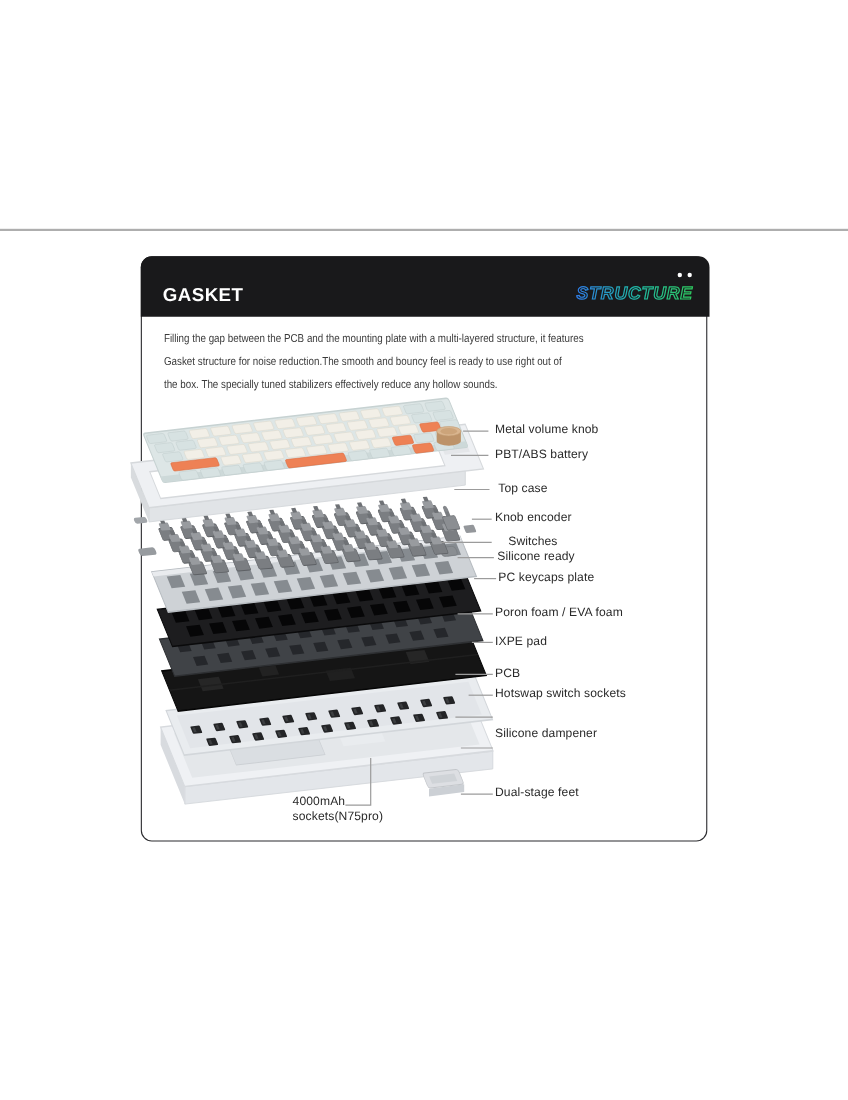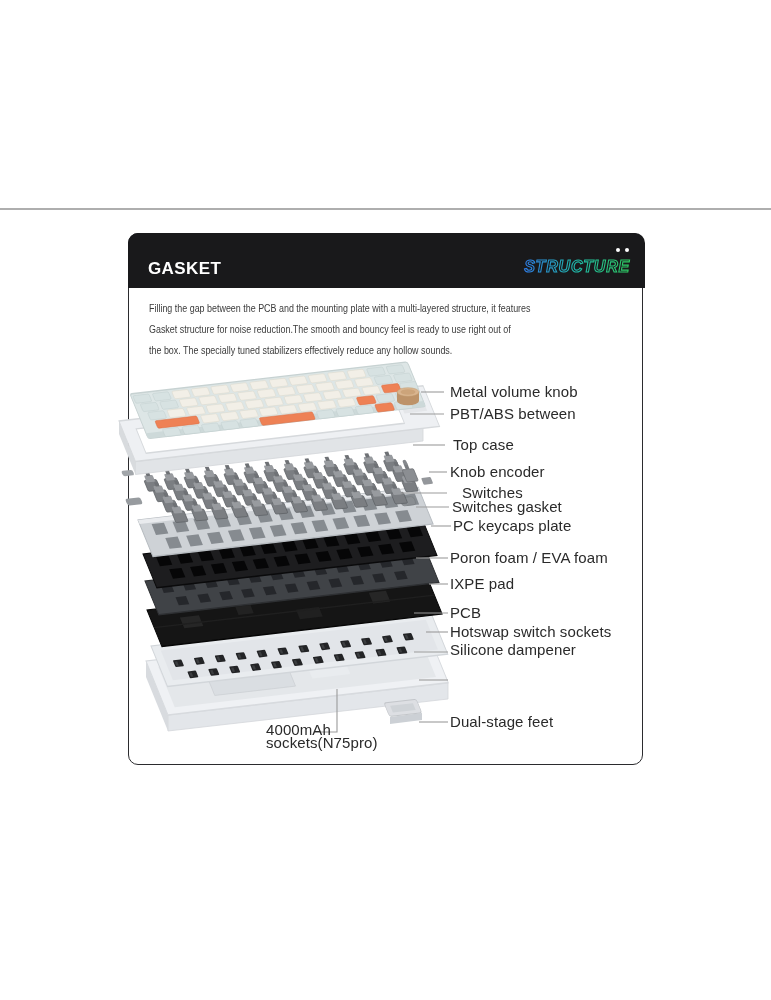--- a/index.html
+++ b/index.html
@@ -17,21 +17,21 @@
   .dots{position:absolute;right:16px;top:15px;display:flex;gap:5px;}
   .dots span{width:4px;height:4px;border-radius:50%;background:#fff;display:block;}
   .watermark{position:absolute;right:13px;top:22px;}
 
   .desc{position:absolute;left:20px;top:64px;width:480px;color:#3b3b3b;font-size:10.5px;
         line-height:21px;transform:scaleX(.85);transform-origin:left top;white-space:nowrap;}
 
   .diagram-svg{position:absolute;left:-16px;top:118px;width:540px;height:414px;pointer-events:none;}
   #leader-svg{position:absolute;left:0;top:0;width:515px;height:532px;pointer-events:none;}
   #labels-layer{position:absolute;left:0;top:0;width:515px;height:532px;pointer-events:none;}
-  .part-label{position:absolute;font-size:15px;color:#2a2a2a;line-height:13px;white-space:pre-line;
+  .part-label{position:absolute;font-size:11px;color:#2a2a2a;line-height:13px;white-space:pre-line;
         letter-spacing:.1px;}
 </style>
 </head>
 <body>
 
 <div class="page">
   <div class="top-divider"></div>
 
   <div class="card">
 
@@ -413,29 +413,29 @@
         <polyline points="300,350 319,350" fill="none" stroke="#9b9b9b" stroke-width="1.1"></polyline>
         <polyline points="285,379 319,379" fill="none" stroke="#9b9b9b" stroke-width="1.1"></polyline>
         <polyline points="297,398 319,398" fill="none" stroke="#9b9b9b" stroke-width="1.1"></polyline>
         <polyline points="285,418 319,418" fill="none" stroke="#9b9b9b" stroke-width="1.1"></polyline>
         <polyline points="290,446 319,446" fill="none" stroke="#9b9b9b" stroke-width="1.1"></polyline>
         <polyline points="290,488 319,488" fill="none" stroke="#9b9b9b" stroke-width="1.1"></polyline>
         <polyline points="185,498 208,498 208,455" fill="none" stroke="#9b9b9b" stroke-width="1.1"></polyline>
       </svg>
     <div id="labels-layer">
         <div class="part-label" style="left: 321px; top: 151px;">Metal volume knob</div>
-        <div class="part-label" style="left: 321px; top: 173px;">PBT/ABS between</div>
+        <div class="part-label" style="left: 321px; top: 173px;">PBT/ABS battery</div>
         <div class="part-label" style="left: 324px; top: 204px;">Top case</div>
         <div class="part-label" style="left: 321px; top: 231px;">Knob encoder</div>
         <div class="part-label" style="left: 333px; top: 252px;">Switches</div>
-        <div class="part-label" style="left: 323px; top: 266px;">Switches gasket</div>
+        <div class="part-label" style="left: 323px; top: 266px;">Silicone ready</div>
         <div class="part-label" style="left: 324px; top: 285px;">PC keycaps plate</div>
         <div class="part-label" style="left: 321px; top: 317px;">Poron foam / EVA foam</div>
         <div class="part-label" style="left: 321px; top: 343px;">IXPE pad</div>
         <div class="part-label" style="left: 321px; top: 372px;">PCB</div>
         <div class="part-label" style="left: 321px; top: 391px;">Hotswap switch sockets</div>
-        <div class="part-label" style="left: 321px; top: 409px;">Silicone dampener</div>
+        <div class="part-label" style="left: 321px; top: 427px;">Silicone dampener</div>
         <div class="part-label" style="left: 321px; top: 481px;">Dual-stage feet</div>
         <div class="part-label" style="left: 137px; top: 489px;">4000mAh
 sockets(N75pro)</div>
       </div>
   </div>
 </div>
 
 </body></html>

